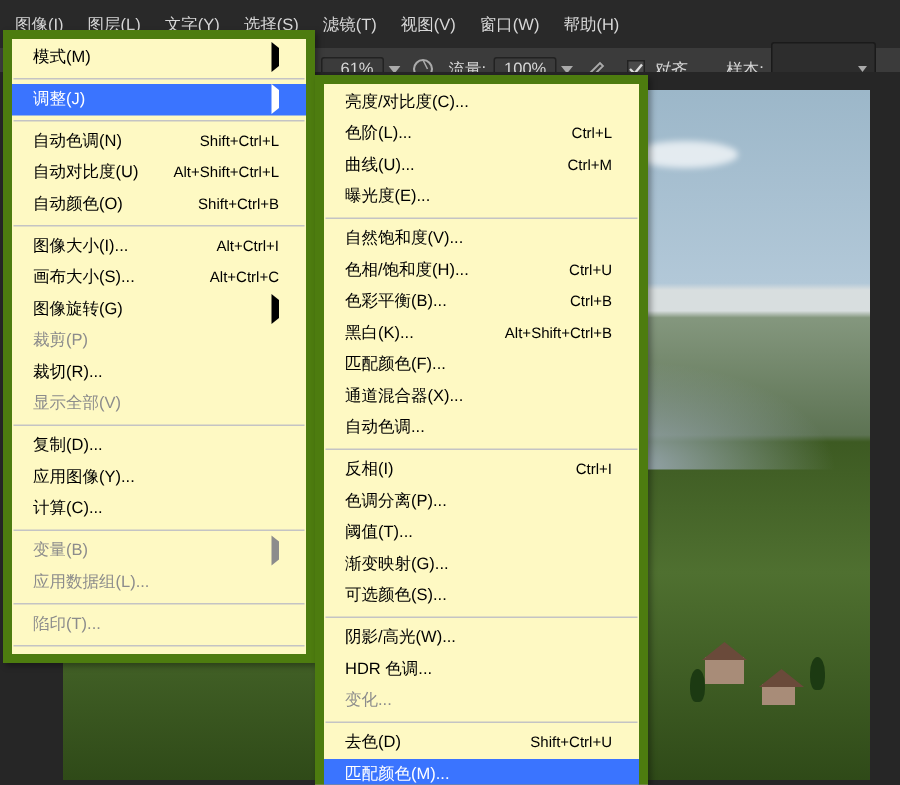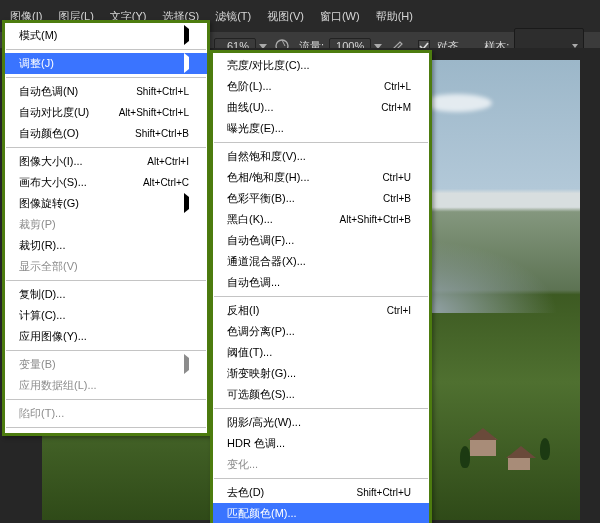--- a/index.html
+++ b/index.html
@@ -132,23 +132,23 @@
     width:10px;height:22px;
     background:#1c3a12;
     border-radius:50% 50% 40% 40%;
   }
   .t1{bottom:60px; right:30px;}
   .t2{bottom:52px; right:110px;}
 
   
   .menu {
     position: absolute;
-    background: #ffffff;
+    background: #fef9c3;
     color: #000;
-    border: 3px solid #4d7c0f;
+    border: 6px solid #4d7c0f;
     box-shadow: 2px 2px 4px rgba(0,0,0,0.35);
     padding: 2px 0;
   }
   .menu1 {
     left: 2px; top: 20px;
     width: 208px;
   }
   .menu2 {
     left: 210px; top: 50px;
     width: 222px;
@@ -305,24 +305,24 @@
     <span>裁切(R)...</span>
   </div>
   <div class="menu-row disabled">
     <span>显示全部(V)</span>
   </div>
   <div class="menu-sep"></div>
   <div class="menu-row">
     <span>复制(D)...</span>
   </div>
   <div class="menu-row">
+    <span>应用图像(Y)...</span>
+  </div>
+  <div class="menu-row">
     <span>计算(C)...</span>
-  </div>
-  <div class="menu-row">
-    <span>应用图像(Y)...</span>
   </div>
   <div class="menu-sep"></div>
   <div class="menu-row disabled">
     <span>变量(B)</span>
     <span class="arrow"><span class="arrow-right"></span></span>
   </div>
   <div class="menu-row disabled">
     <span>应用数据组(L)...</span>
   </div>
   <div class="menu-sep"></div>
@@ -357,21 +357,21 @@
   </div>
   <div class="menu-row">
     <span>色彩平衡(B)...</span>
     <span class="shortcut">Ctrl+B</span>
   </div>
   <div class="menu-row">
     <span>黑白(K)...</span>
     <span class="shortcut">Alt+Shift+Ctrl+B</span>
   </div>
   <div class="menu-row">
-    <span>自动色调(F)...</span>
+    <span>匹配颜色(F)...</span>
   </div>
   <div class="menu-row">
     <span>通道混合器(X)...</span>
   </div>
   <div class="menu-row">
     <span>自动色调...</span>
   </div>
   <div class="menu-sep"></div>
   <div class="menu-row">
     <span>反相(I)</span>

